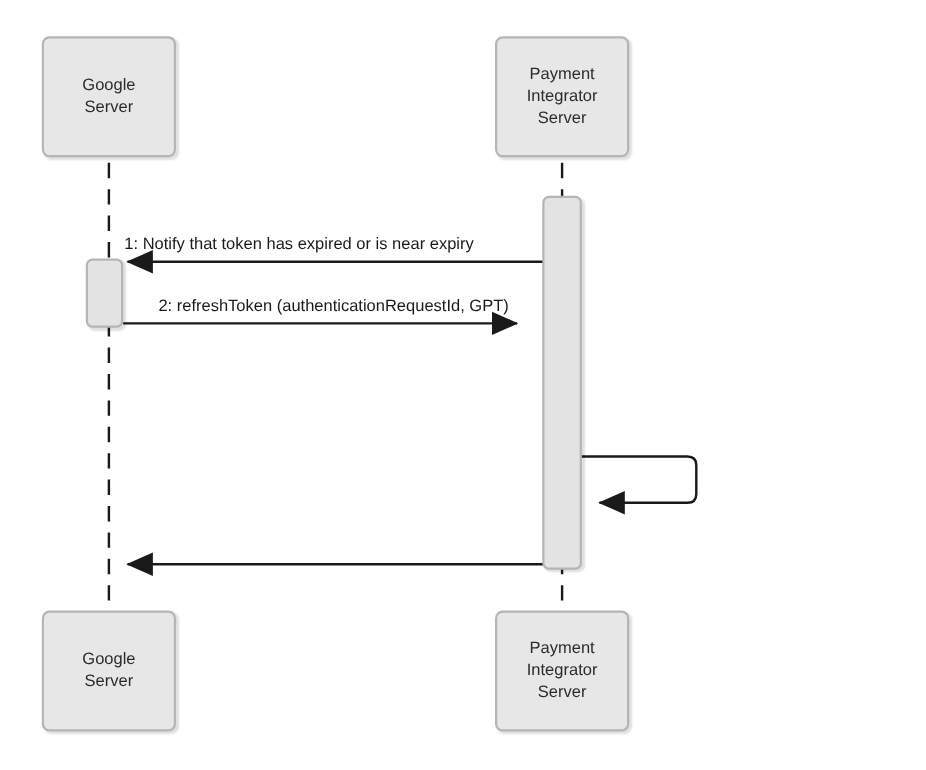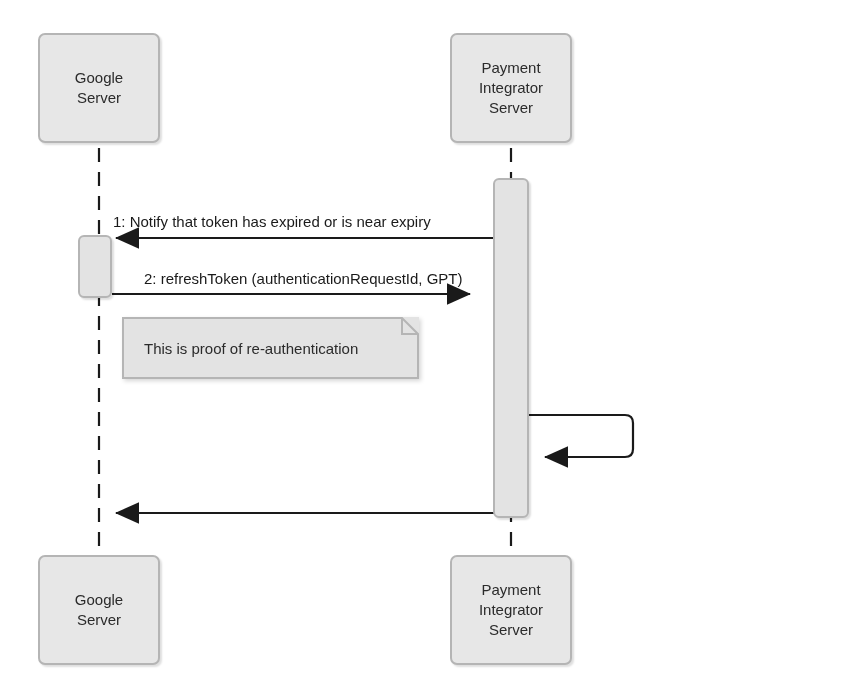--- a/index.html
+++ b/index.html
@@ -132,27 +132,20 @@
     <span>Google
 Server</span>
   </div>
 
   <div class="lifeline-box" style="left:450px; top:555px; width:122px; height:110px;">
     <span>Payment
 Integrator
 Server</span>
   </div>
 
-  <div class="note" style="left:122px; top:317px; width:297px; height:62px;">
-    <svg class="note-shape" viewBox="0 0 297 62" preserveAspectRatio="none" xmlns="http://www.w3.org/2000/svg">
-      <path d="M 1 1 L 280 1 L 296 17 L 296 61 L 1 61 Z" fill="#e3e3e3" stroke="#b5b5b5" stroke-width="2"></path>
-      <path d="M 280 1 L 280 17 L 296 17" fill="none" stroke="#b5b5b5" stroke-width="2"></path>
-    </svg>
-    <div class="note-text">This is proof of re-authentication</div>
-  </div>
 
   <div class="msg-label" style="left:113px; top:212px;">1: Notify that token has expired or is near expiry</div>
 
   <div class="msg-label" style="left:103px; top:269px;margin-left:41px;">2: refreshToken (authenticationRequestId, GPT)</div>
 
 
 
 </div>
 
 </body></html>

